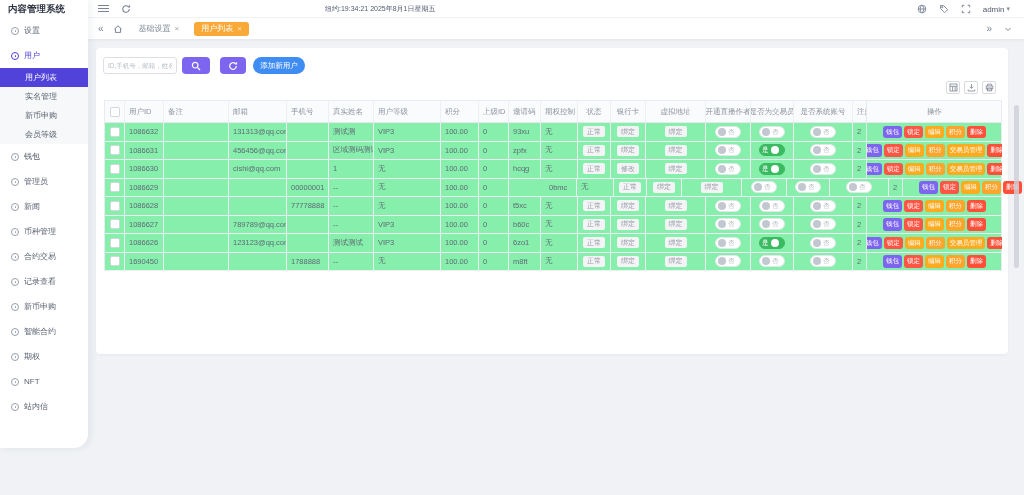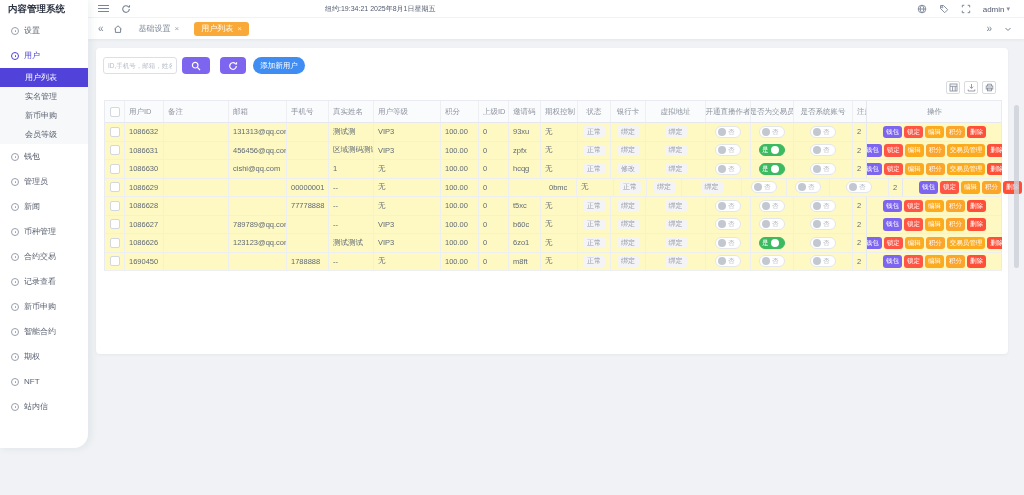--- a/index.html
+++ b/index.html
@@ -40,21 +40,21 @@
 .search-input::placeholder{color:#b6bcc6;}
 .btn{position:absolute;top:9px;height:17px;display:flex;align-items:center;justify-content:center;color:#fff;cursor:pointer;}
 .btn-search{left:86px;width:28px;background:var(--button-purple);border-radius:4px;}
 .btn-refresh{left:124px;width:26px;background:var(--button-purple);border-radius:4px;}
 .btn-add{left:157px;width:52px;background:var(--add-button-blue);border-radius:9px;font-size:7.5px;white-space:nowrap;}
 .card-tools{position:absolute;right:12px;top:33px;display:flex;gap:4px;}
 .tool-btn{width:14px;height:13px;border:1px solid #d8dbe0;border-radius:2px;display:flex;align-items:center;justify-content:center;color:#8a919e;cursor:pointer;background:#fff;}
 
 .table{position:absolute;left:8px;top:52px;width:898px;border:1px solid #e9ebf0;border-bottom:none;}
 .thead{display:flex;height:22px;background:#fafbfc;border-bottom:1px solid #e6e8ee;}
-.trow{display:flex;height:18.5px;border-bottom:1px solid #edeff3;background:#fef9c3;}
+.trow{display:flex;height:18.5px;border-bottom:1px solid #edeff3;background:#86efac;}
 .cell{flex:none;display:flex;align-items:center;padding:0 4px;font-size:7.5px;color:#606a76;border-right:1px solid #edeff3;overflow:hidden;white-space:nowrap;}
 .cell:last-child{border-right:none;}
 .th{color:#8d939e;}
 .center{justify-content:center;}
 .cell[data-name="cell-ops"],.th[data-name="column-header-ops"]{border-left:1px solid #e4e7ed;margin-left:-1px;}
 .cb{width:10px;height:10px;border:1px solid #d3d7de;border-radius:2px;background:#fff;cursor:pointer;flex:none;}
 .badge{background:#f4f4f6;color:#979ca6;font-size:7px;padding:1.5px 4px;border-radius:2px;line-height:1.1;cursor:default;}
 .toggle{width:26px;height:12px;border-radius:6px;display:inline-flex;align-items:center;padding:0 2px;gap:2px;cursor:pointer;flex:none;}
 .toggle.off{background:#fff;border:1px solid #e3e6eb;}
 .toggle .knob{width:8px;height:8px;border-radius:50%;flex:none;}

